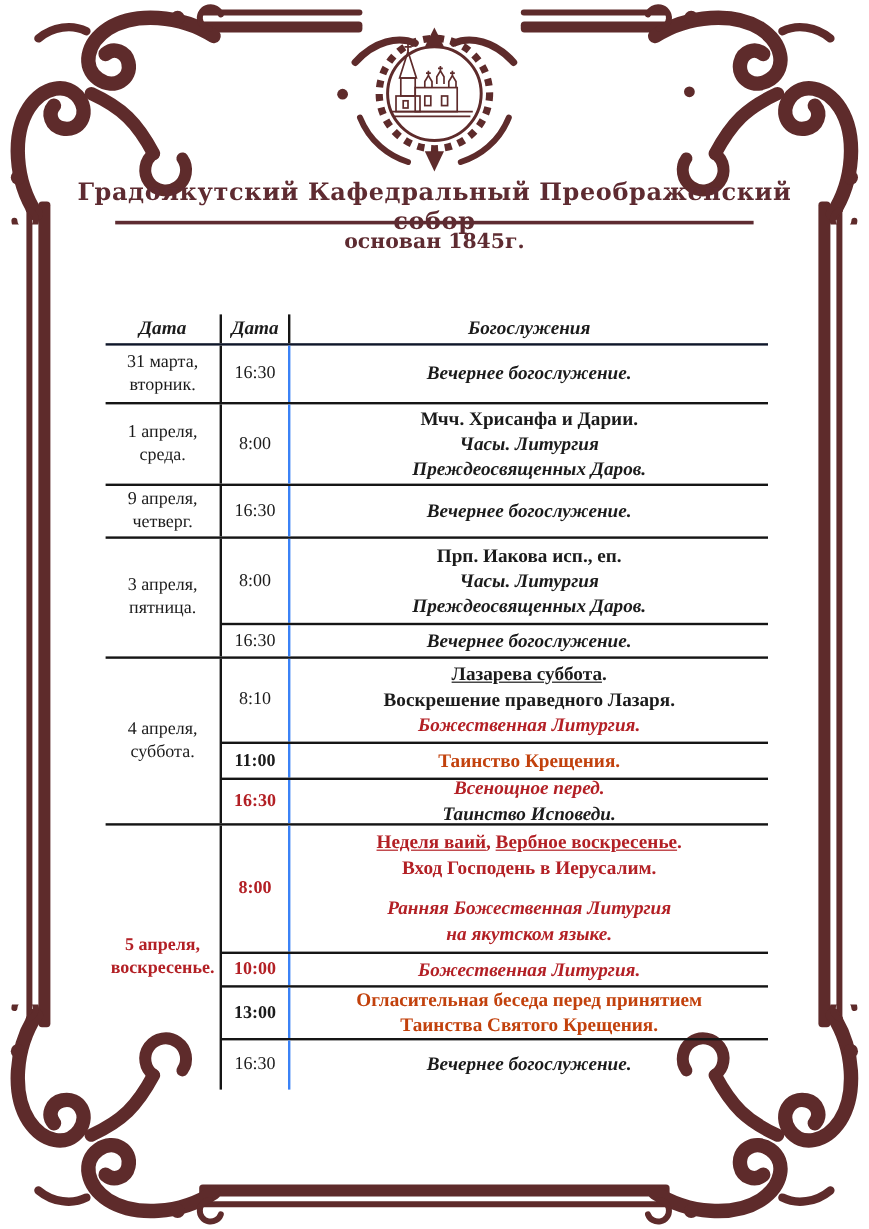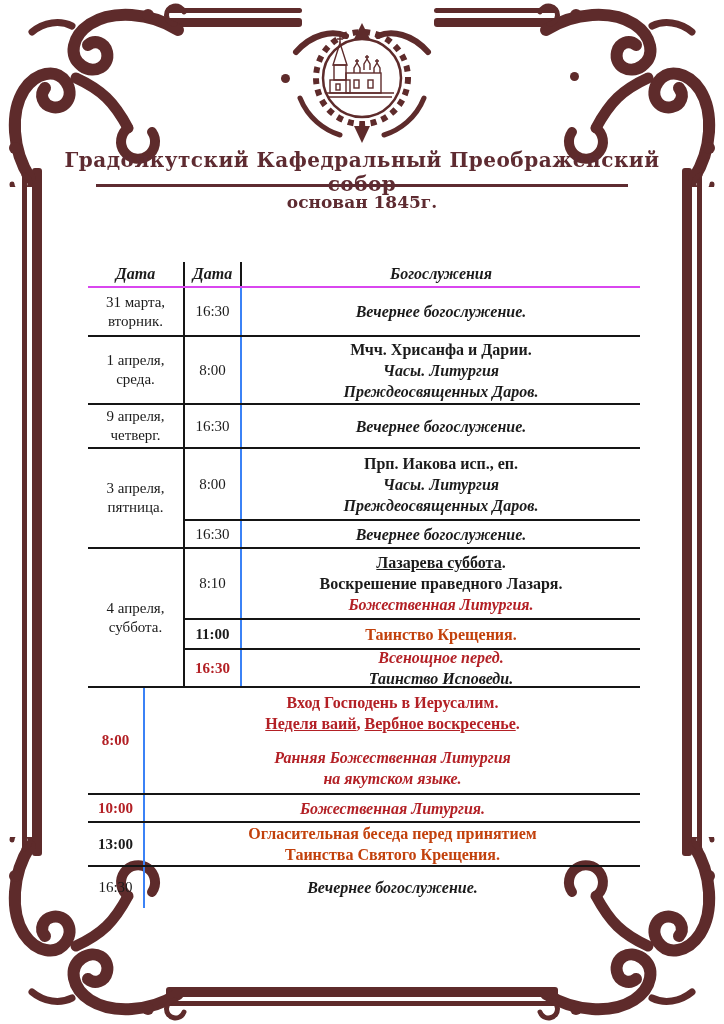--- a/index.html
+++ b/index.html
@@ -19,21 +19,21 @@
   
   .title{position:absolute;left:60px;top:148px;width:604px;text-align:center;
          font-family:"DejaVu Serif",serif;font-weight:bold;font-size:20px;
          letter-spacing:.5px;color:#5e2b31;}
   .title-rule{position:absolute;left:96px;top:184px;width:532px;height:3px;background:#5e2b31;}
   .subtitle{position:absolute;left:60px;top:192px;width:604px;text-align:center;
             font-family:"DejaVu Serif",serif;font-weight:bold;font-size:17px;color:#5e2b31;}
 
   
   .schedule{position:absolute;left:88px;top:262px;width:552px;font-size:16px;}
-  .thead{display:flex;height:24px;border-bottom:2px solid #d946ef;}
+  .thead{display:flex;height:24px;border-bottom:2px solid #0f172a;}
   .th{display:flex;align-items:center;justify-content:center;
       font-weight:bold;font-style:italic;font-size:16px;}
   .col-date{width:97px;border-right:2px solid #151515;box-sizing:border-box;}
   .col-time{width:57px;border-right:2px solid #151515;box-sizing:border-box;}
   .col-serv{flex:1;}
   .group{display:flex;border-top:0;}
   .group + .group{border-top:2px solid #151515;}
   .g1{border-top:0;}
   .date-cell{width:97px;box-sizing:border-box;border-right:2px solid #151515;
              display:flex;flex-direction:column;justify-content:center;align-items:center;
@@ -263,26 +263,30 @@
           <div class="time-cell b red">16:30</div>
           <div class="serv-cell">
             <span class="line it red">Всенощное перед.</span>
             <span class="line it">Таинство Исповеди.</span>
           </div>
         </div>
       </div>
     </div>
 
     <div class="group">
+      <div class="date-cell b red">
+        <span>5 апреля,</span>
+        <span>воскресенье.</span>
+      </div>
       <div class="rows">
         <div class="subrow h105">
           <div class="time-cell b red">8:00</div>
           <div class="serv-cell red">
+            <span class="line"><span class="u">Неделя ваий</span><span>, </span><span class="u">Вербное воскресенье</span><span>.</span></span>
             <span class="line">Вход Господень в Иерусалим.</span>
-            <span class="line"><span class="u">Неделя ваий</span><span>, </span><span class="u">Вербное воскресенье</span><span>.</span></span>
             <span class="line it gap">Ранняя Божественная Литургия</span>
             <span class="line it">на якутском языке.</span>
           </div>
         </div>
         <div class="subrow h28">
           <div class="time-cell b red">10:00</div>
           <div class="serv-cell">
             <span class="line it red">Божественная Литургия.</span>
           </div>
         </div>

